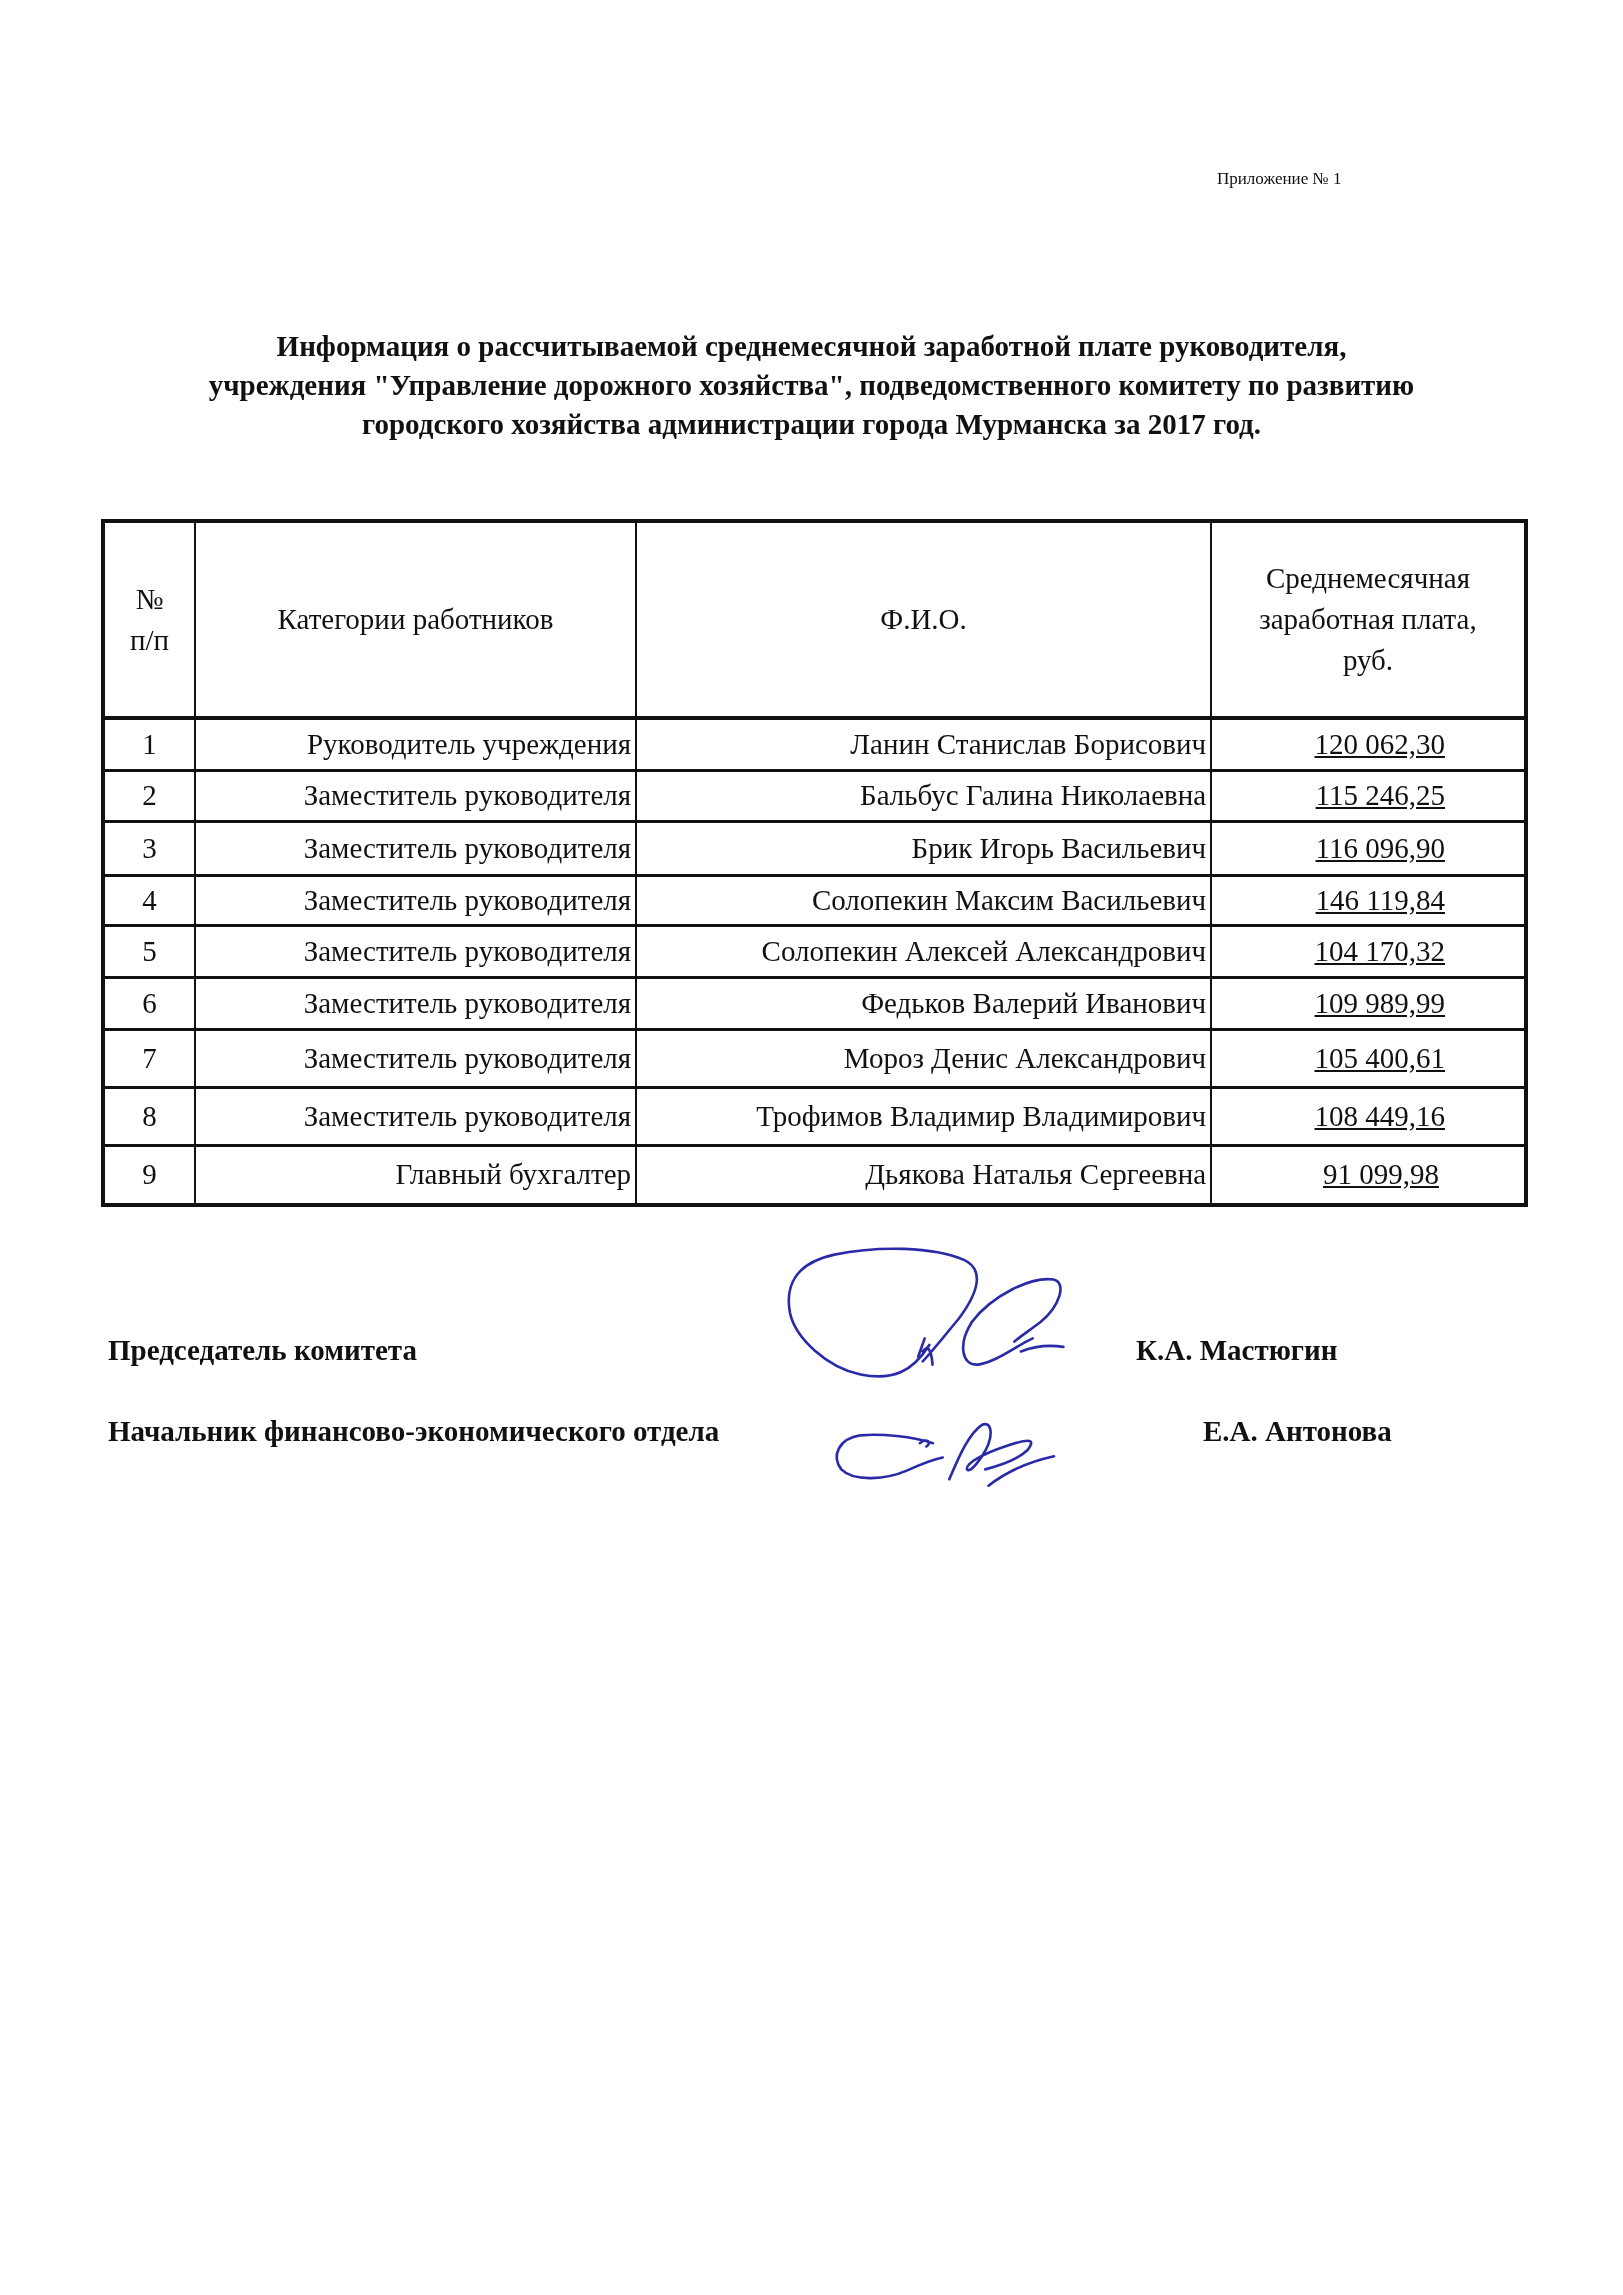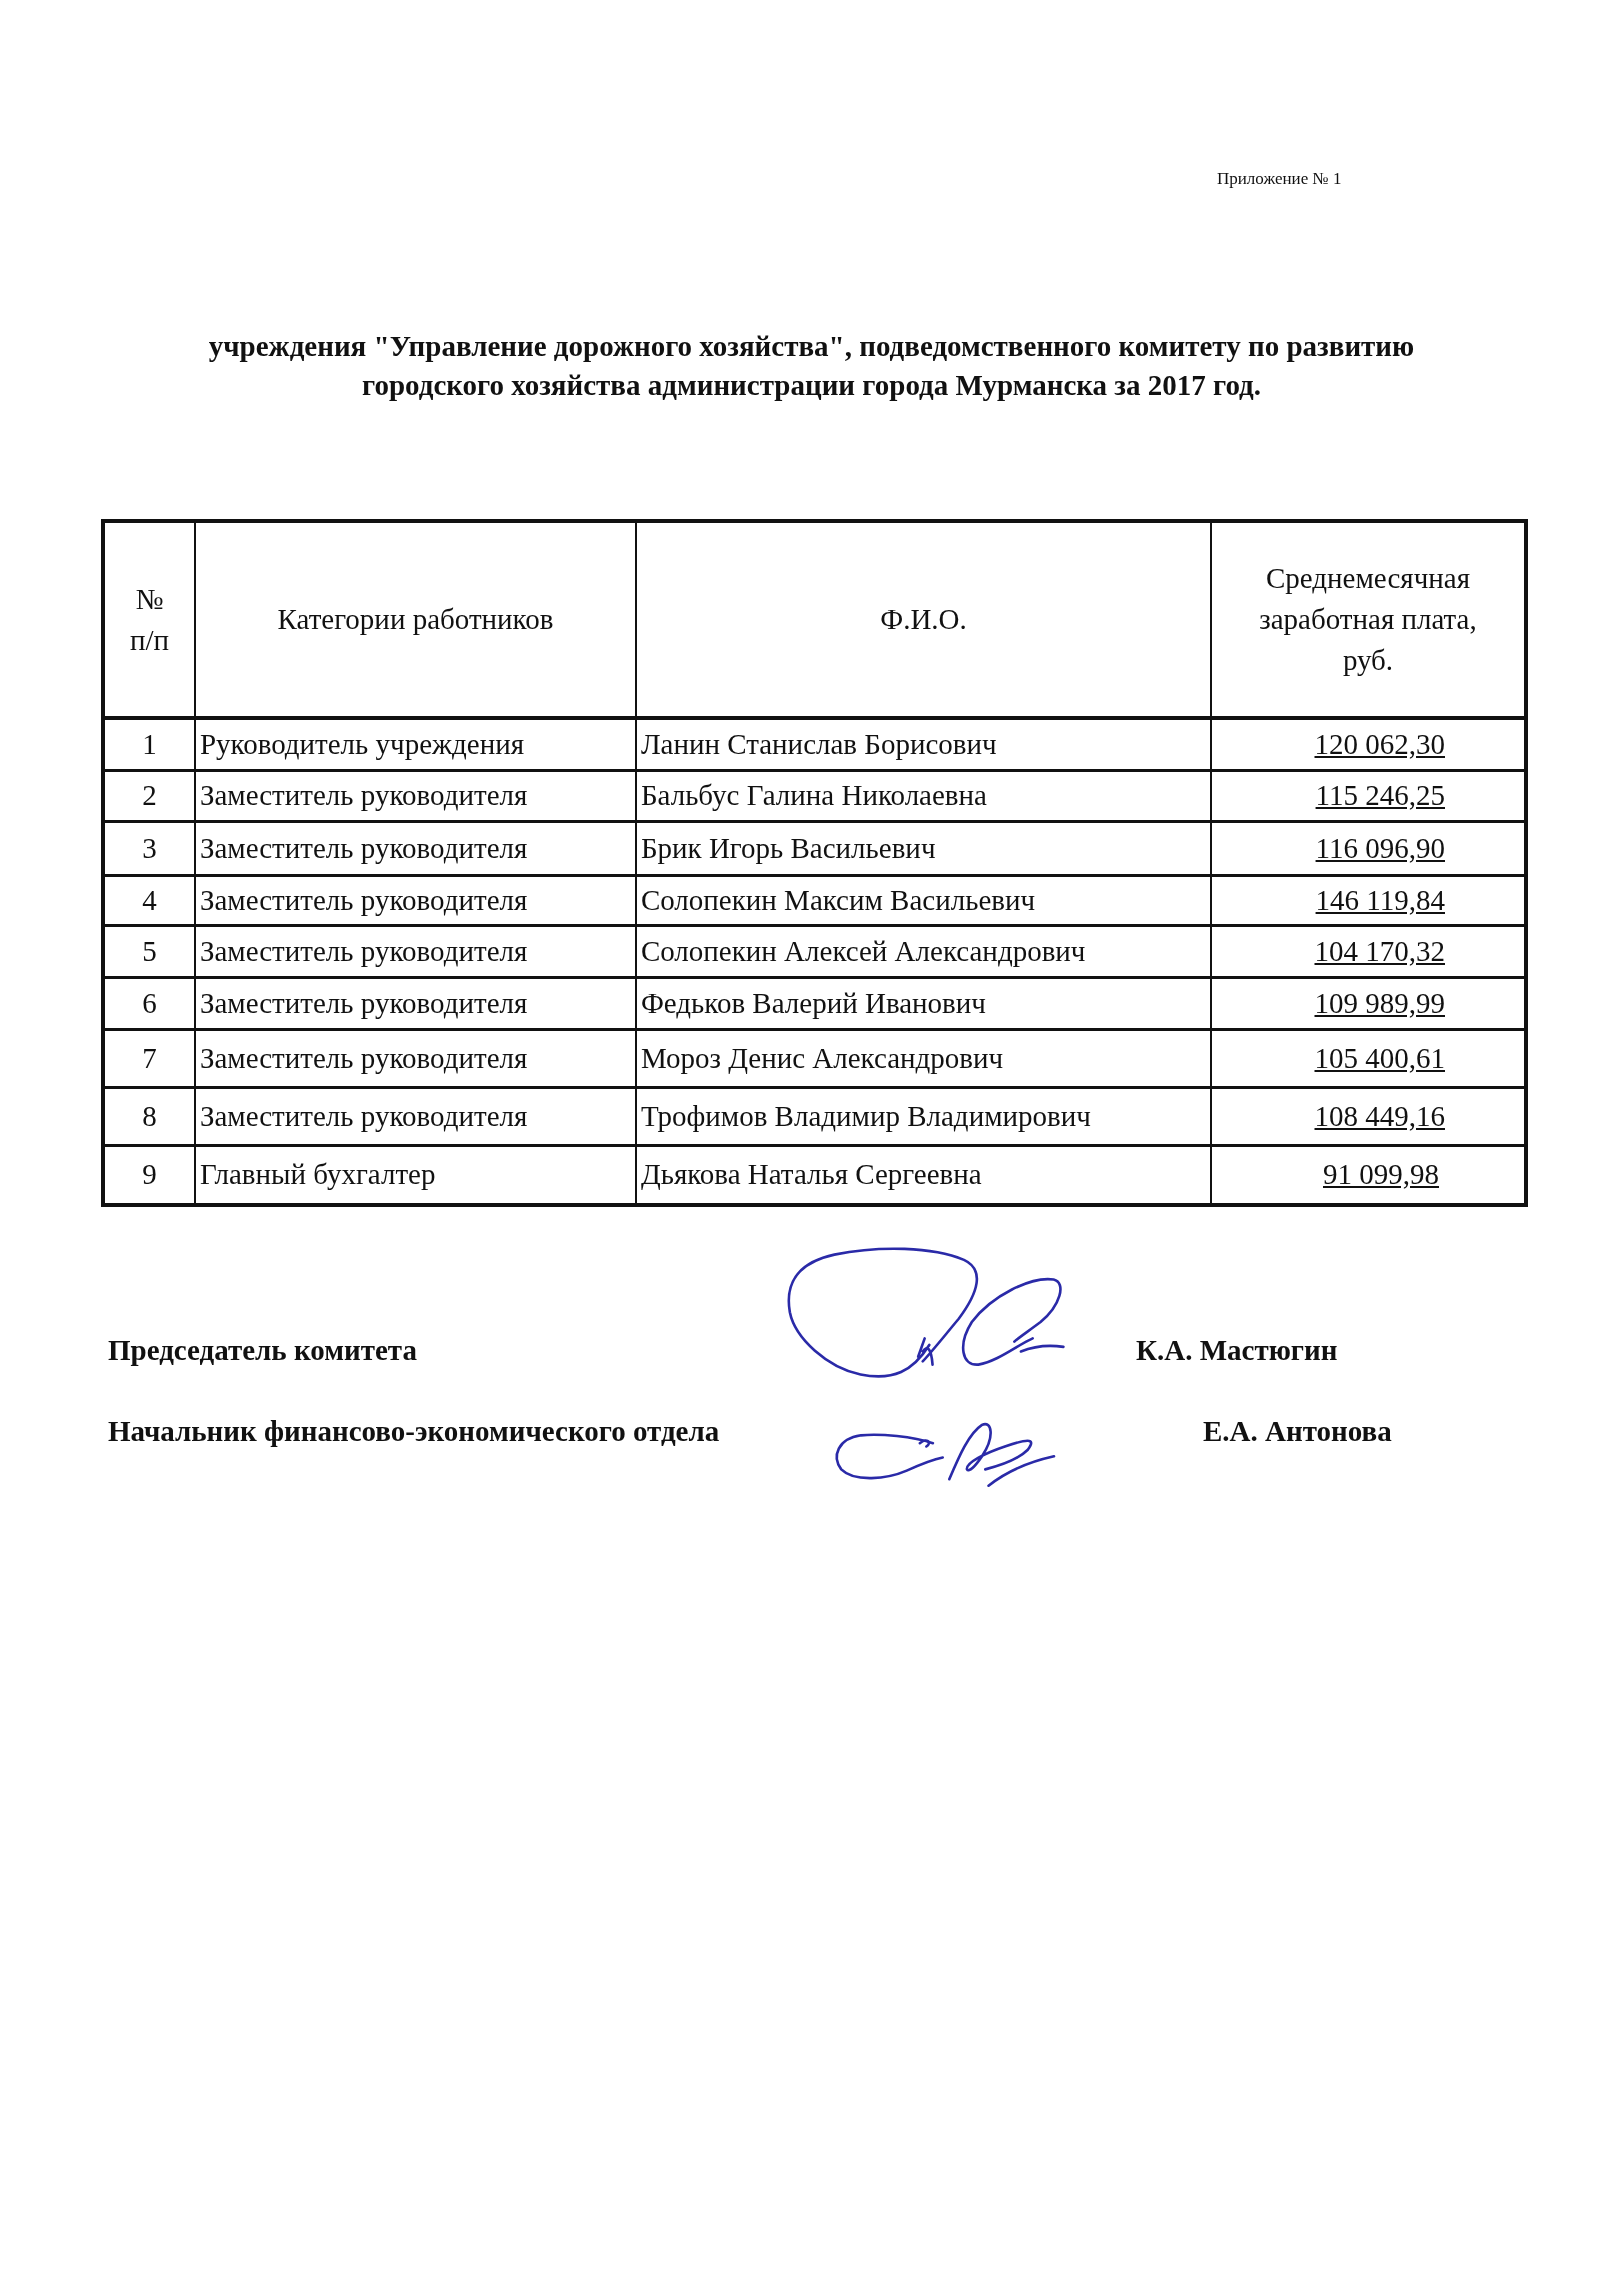--- a/index.html
+++ b/index.html
@@ -22,32 +22,33 @@
     border: 4.6px solid #111;
   }
   table.salary td, table.salary th {
     border: 2px solid #111; font-size: 29px; font-weight: normal;
     padding: 0 3.9px; overflow: hidden; white-space: nowrap;
   }
   table.salary tr.head th { height: 193px; text-align: center; line-height: 41px; white-space: normal; }
   table.salary tr.head { border-bottom: 4.6px solid #111; }
   table.salary tbody tr { border-bottom: 3.3px solid #111; }
   table.salary td.num { text-align: center; }
-  table.salary td.cat, table.salary td.fio { text-align: left; padding-left: 3.9px; }
+  table.salary td.cat, table.salary td.fio { text-align: right; padding-left: 3.9px; }
   table.salary td.sal { text-align: right; padding-right: 79px; text-decoration: underline; }
   .r td { height: 46px; }
   .sig-row { position: absolute; font-weight: bold; font-size: 29px; white-space: nowrap; }
   .sig-svg { position: absolute; }
 </style>
 </head>
 <body>
 
 <div class="appendix">Приложение № 1</div>
 
 <div class="title">
+  <div>Информация о рассчитываемой  среднемесячной заработной плате руководителя,</div>
   <div>учреждения "Управление дорожного хозяйства", подведомственного комитету по развитию</div>
   <div>городского хозяйства администрации города Мурманска за  2017 год.</div>
 </div>
 
 <table class="salary">
   <colgroup>
     <col style="width:92px">
     <col style="width:441px">
     <col style="width:575px">
     <col style="width:315px">

